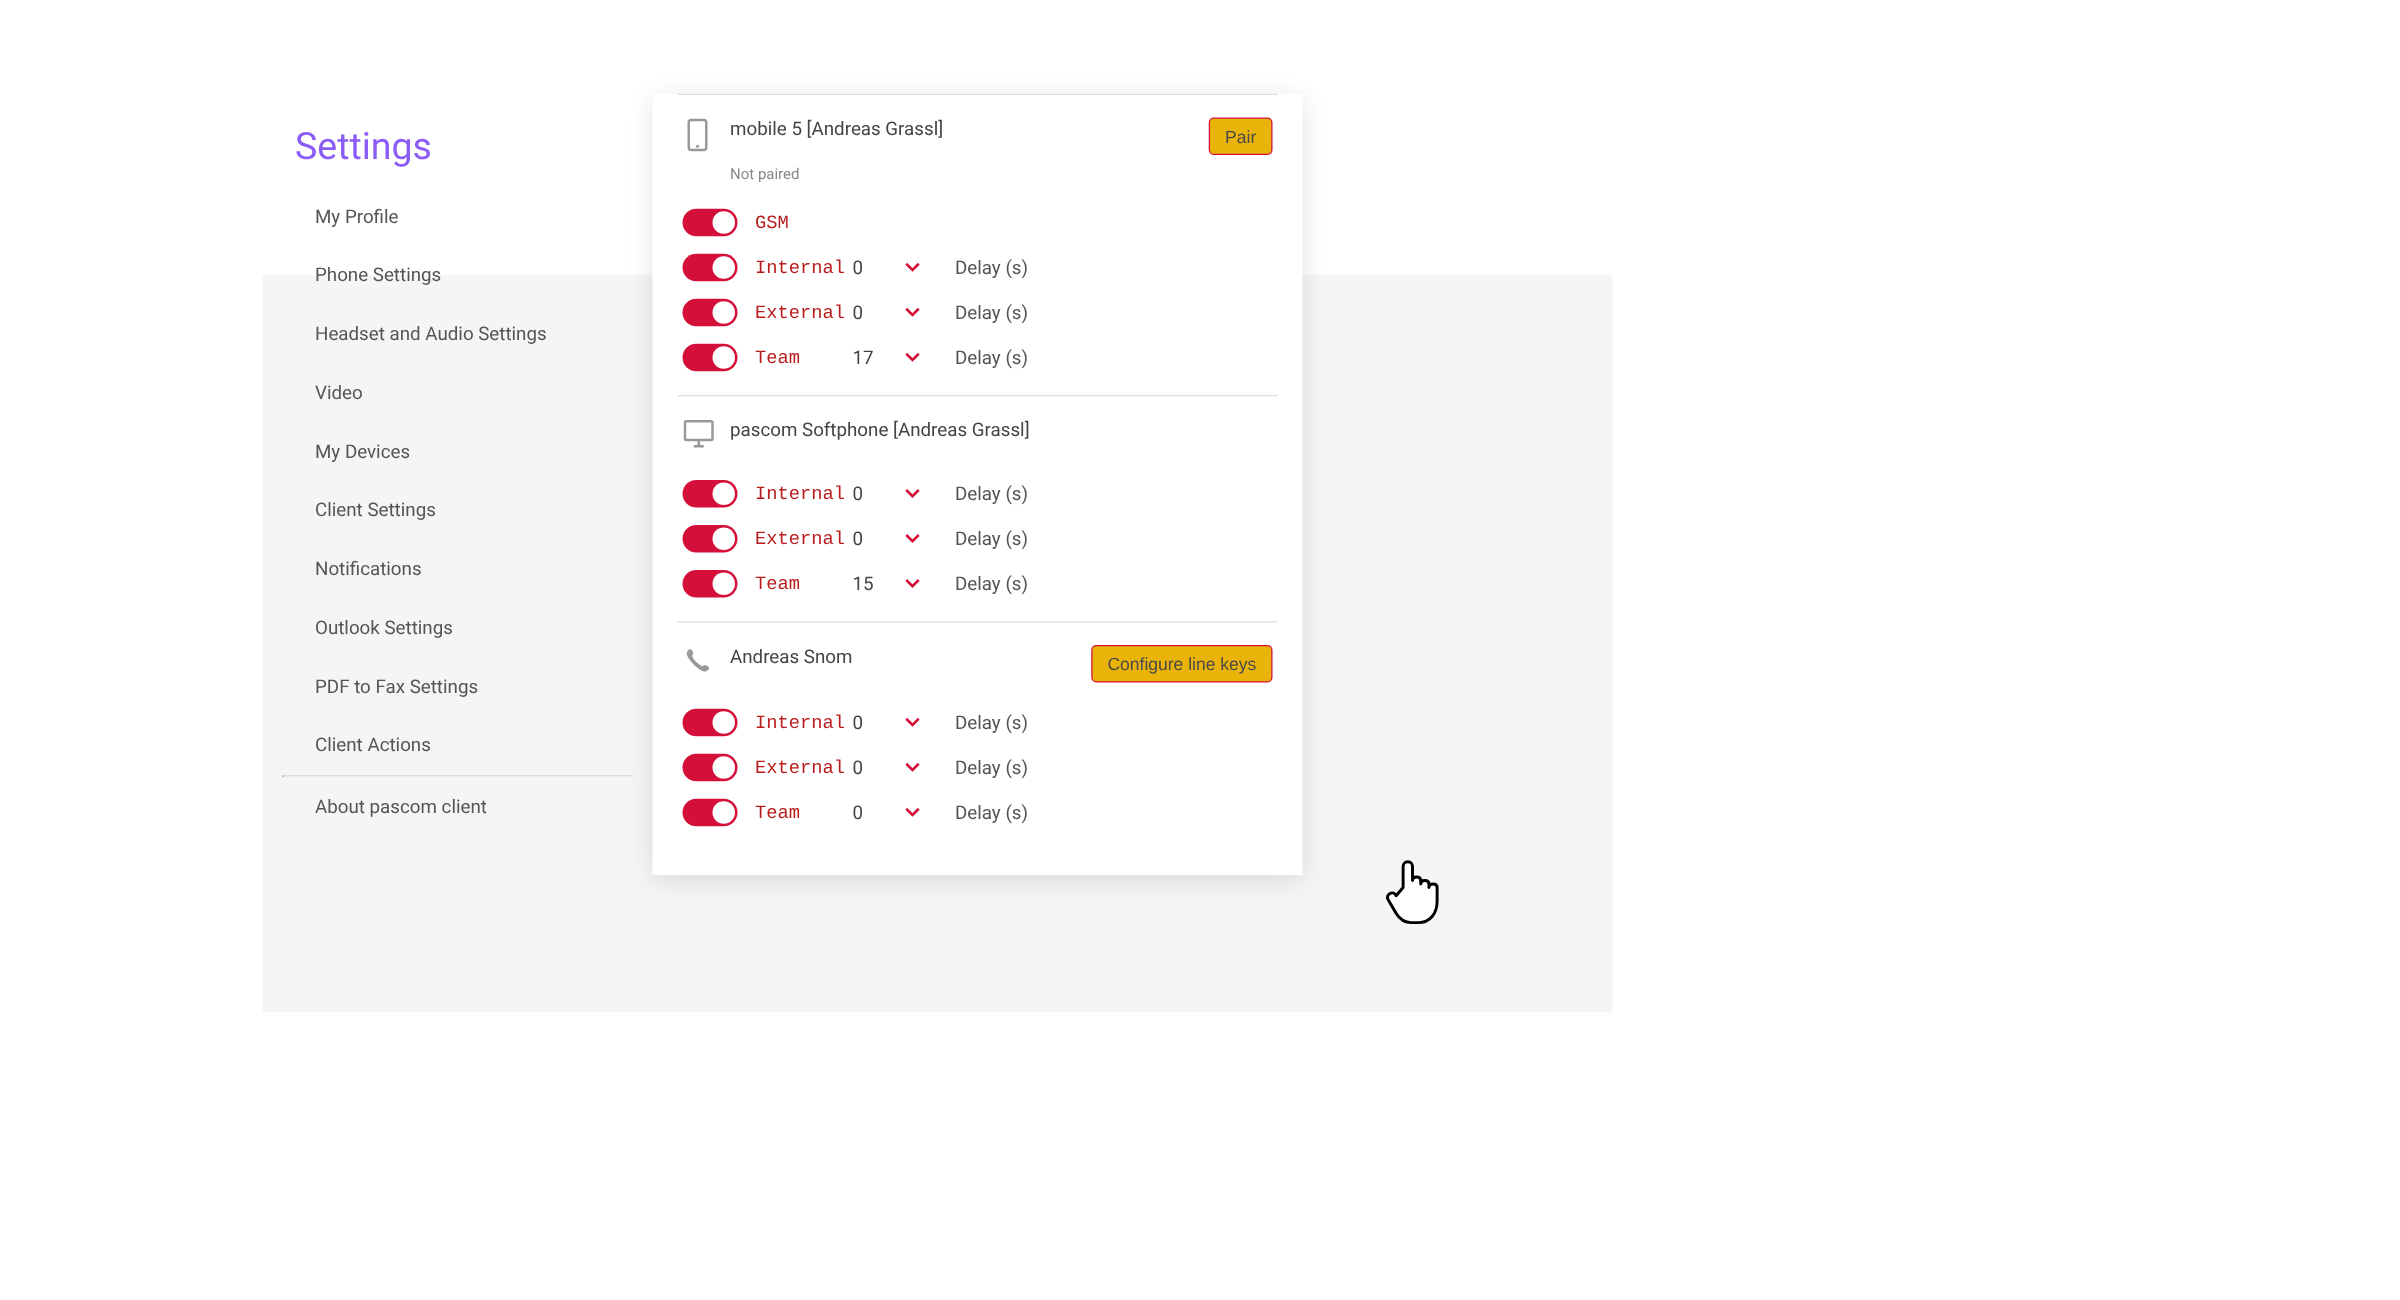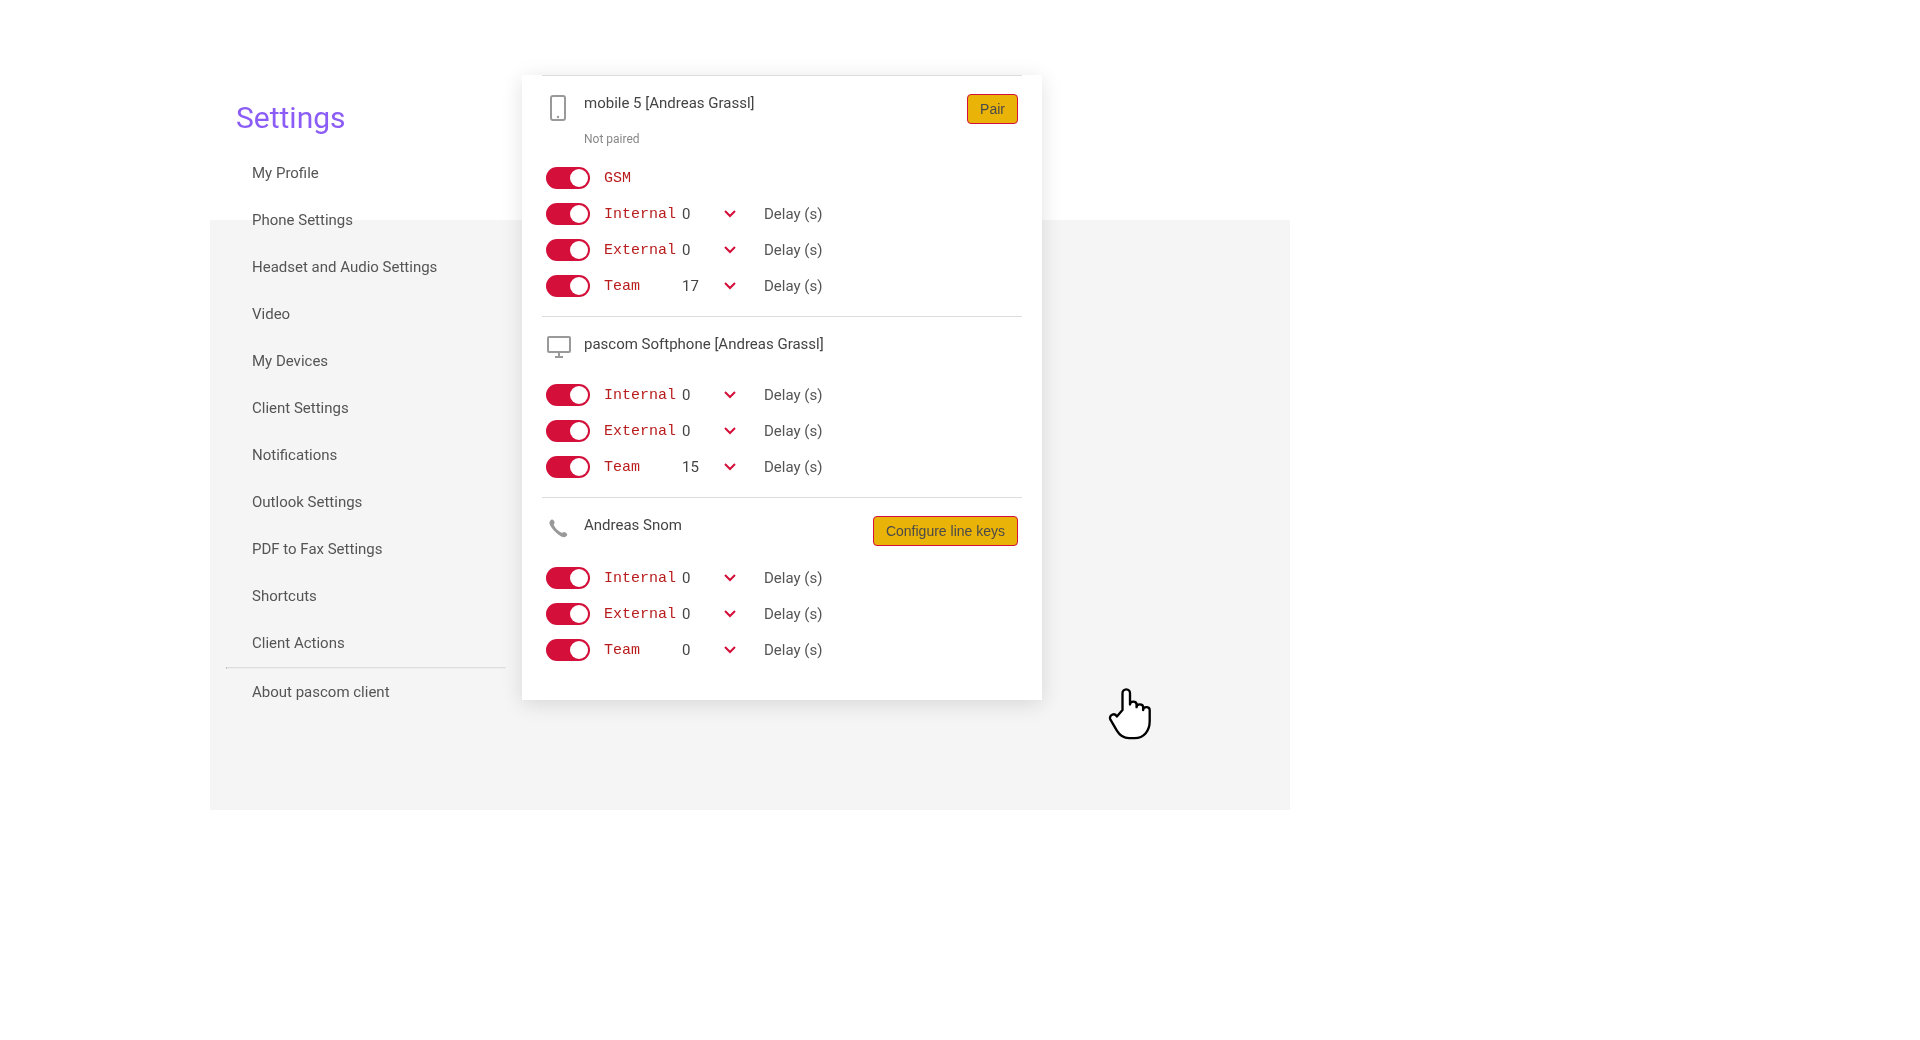--- a/index.html
+++ b/index.html
@@ -167,21 +167,20 @@
   <nav class="sidebar">
     <div class="sidebar-item">My Profile</div>
     <div class="sidebar-item">Phone Settings</div>
     <div class="sidebar-item">Headset and Audio Settings</div>
     <div class="sidebar-item">Video</div>
     <div class="sidebar-item">My Devices</div>
     <div class="sidebar-item">Client Settings</div>
     <div class="sidebar-item">Notifications</div>
     <div class="sidebar-item">Outlook Settings</div>
     <div class="sidebar-item">PDF to Fax Settings</div>
-    <div class="sidebar-item">Shortcuts</div>
     <div class="sidebar-item">Client Actions</div>
     <hr class="sidebar-divider">
     <div class="sidebar-item">About pascom client</div>
   </nav>
 
   <div class="main-panel">
 
     <div class="device-block">
       <div class="device-header">
         <div class="device-header-left">

